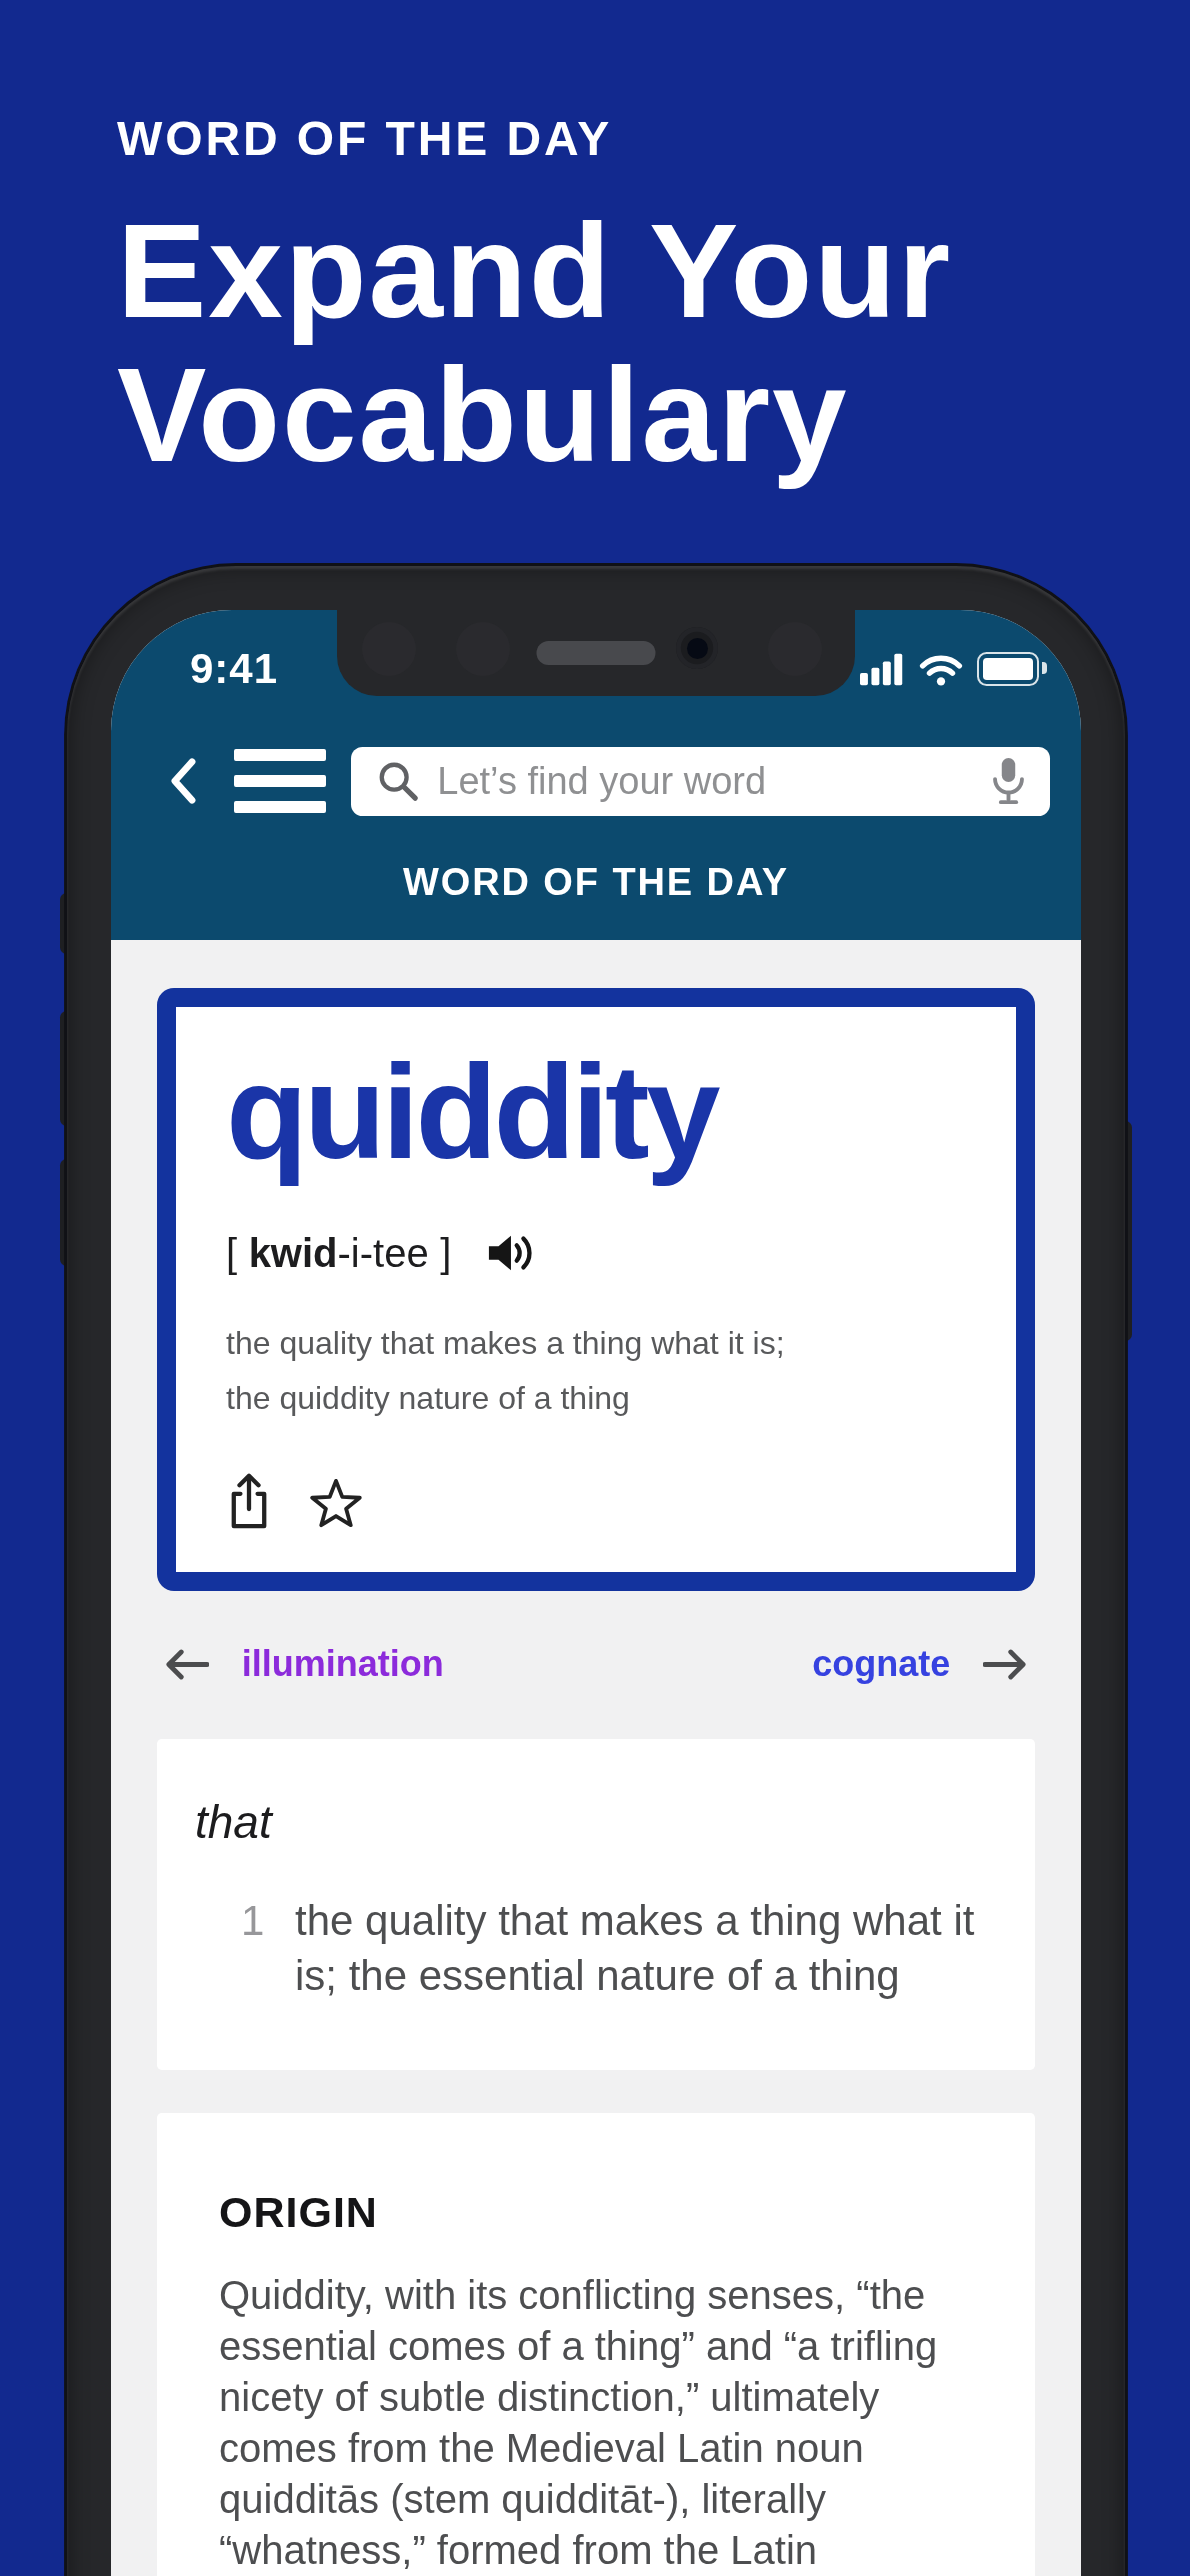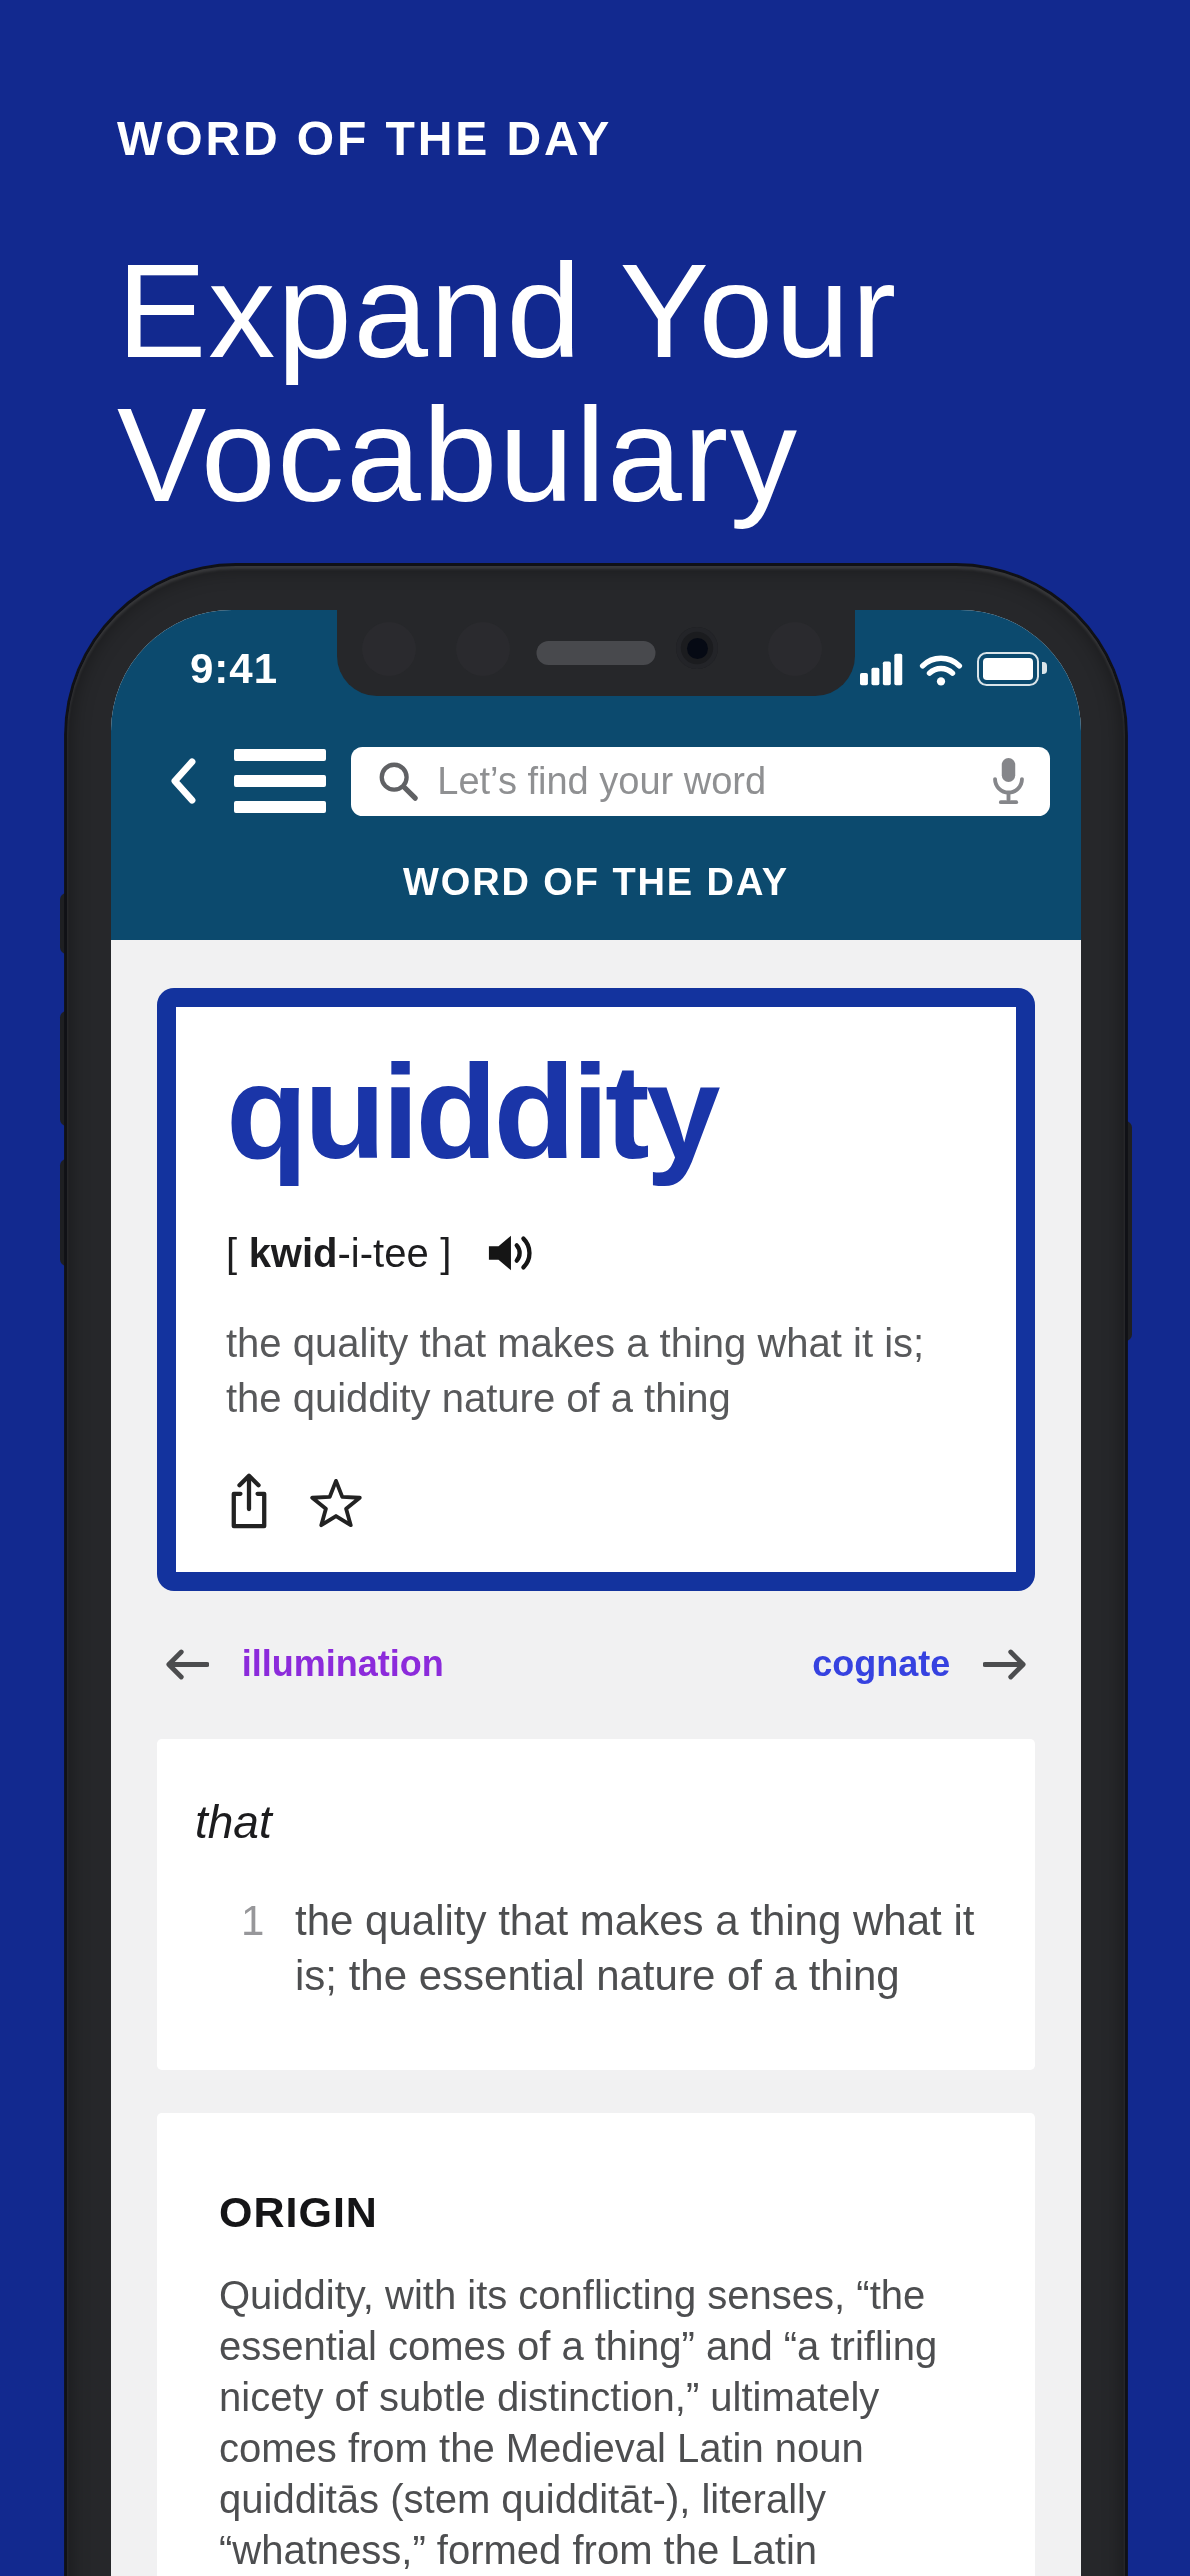--- a/index.html
+++ b/index.html
@@ -3,21 +3,21 @@
 <meta charset="utf-8">
 <style>
   html,body{margin:0;padding:0}
   body{width:1190px;height:2576px;position:relative;overflow:hidden;background:#12298f;
        font-family:"Liberation Sans","DejaVu Sans",sans-serif;}
   .page{position:absolute;inset:0}
 
   
   .hero{position:absolute;left:117px;top:115px;width:968px;color:#fff}
   .hero-eyebrow{font-size:48px;line-height:48px;font-weight:700;letter-spacing:2.9px}
-  .hero-title{margin-top:76px;font-size:134px;line-height:144px;font-weight:400;letter-spacing:1.9px}
+  .hero-title{margin-top:36px;font-size:134px;line-height:144px;font-weight:700;letter-spacing:1.9px}
   .hero-title span{display:block}
 
   
   .phone{position:absolute;left:67px;top:566px;width:1058px;height:2195px}
   .side-btn{position:absolute;width:12.5px;background:#1e1f22;border-radius:6.7px}
   .btn-mute{left:-6.7px;top:327px;height:61px}
   .btn-volup{left:-6.7px;top:445px;height:115px}
   .btn-voldn{left:-6.7px;top:593px;height:107px}
   .btn-power{right:-6.7px;top:555px;height:220px}
   .bezel{position:absolute;inset:0;background:#26272a;border-radius:169px;
@@ -59,21 +59,21 @@
   
   .content{position:absolute;top:330px;left:0;right:0;bottom:0;background:#f1f1f2}
 
   .wotd-card{margin:48px 46px 0;background:#fff;border:19px solid #13339e;border-radius:17px;
              padding:33px 38px 42px 50px}
   .word{font-size:134px;line-height:144px;font-weight:700;color:#1a35a8;letter-spacing:-3.8px}
   .pron{margin-top:42px;display:flex;align-items:center;font-size:40px;line-height:54px;color:#1d1d1f}
   .pron-open{margin-right:11.5px}.pron-close{margin-left:11.5px}
   .pron-bold{font-weight:700}
   .speaker-btn{margin-left:33px;display:flex;align-items:center}
-  .wotd-def{margin-top:36px;font-size:40px;line-height:55px;color:#58595b}
+  .wotd-def{margin-top:36px;font-size:32px;line-height:55px;color:#58595b}
   .wotd-def span{display:block}
   .card-actions{margin-top:46px;height:58px;display:flex;align-items:flex-end;gap:36px}
 
   .word-nav{margin:44px 46px 0;padding:0 7.7px;height:58px;display:flex;align-items:center;justify-content:space-between}
   .nav-link{display:flex;align-items:center;gap:33px;font-size:36px;font-weight:700;cursor:pointer}
   .nav-prev-label{color:#8c2bdb}
   .nav-next-label{color:#3642e0}
 
   .noun-card{margin:46px 46px 0;background:#fff;border-radius:4.8px;padding:54px 38px 67px}
   .pos{font-size:46px;line-height:58px;font-style:italic;color:#1c1c1e}

